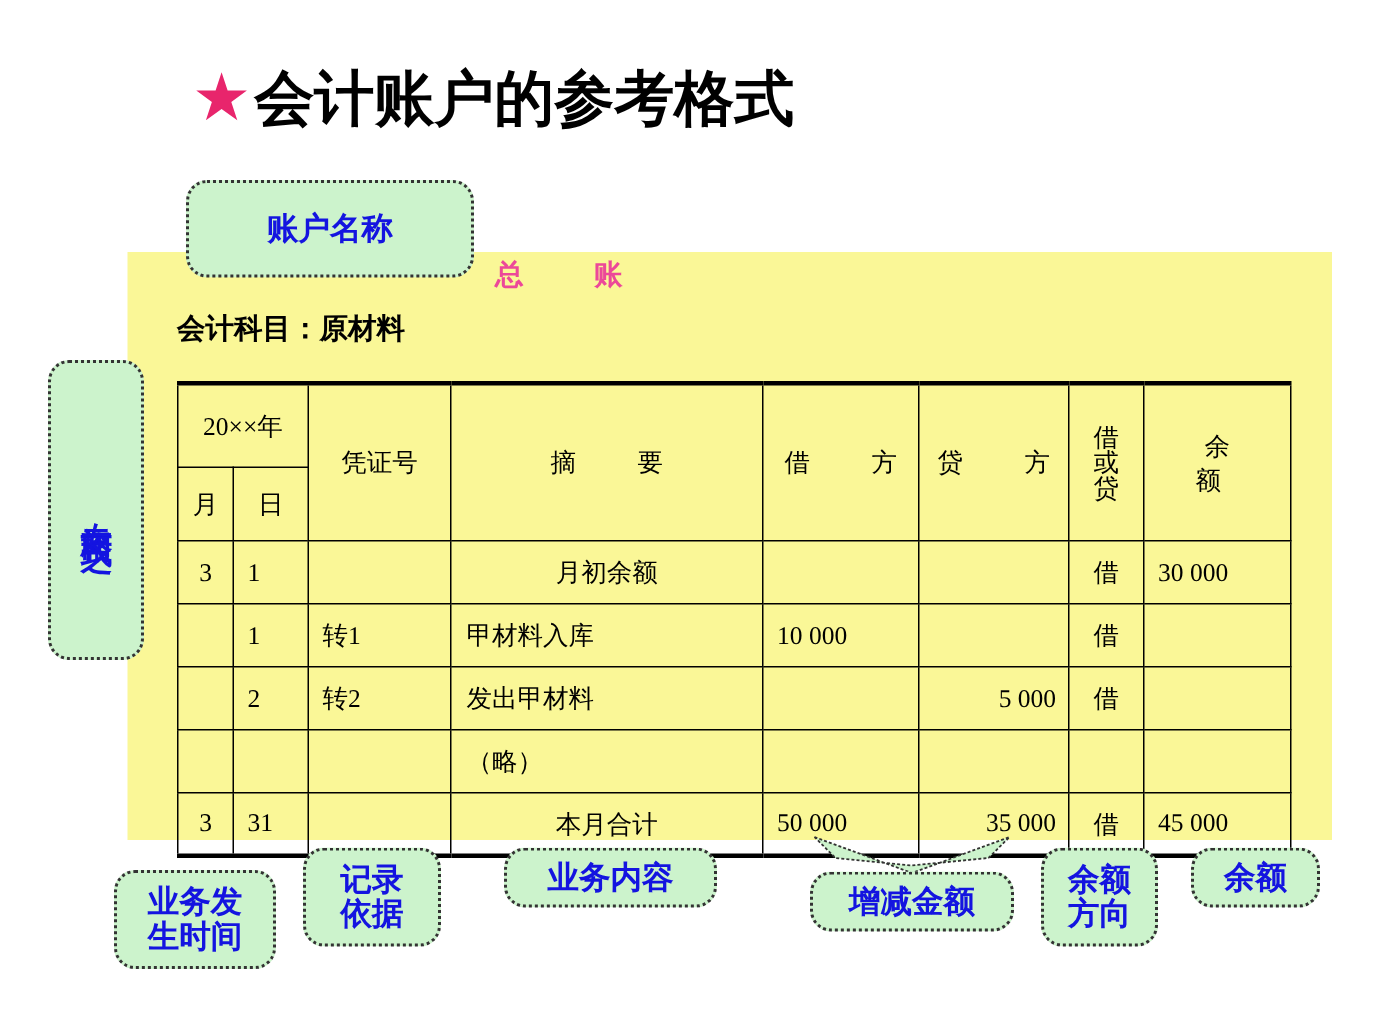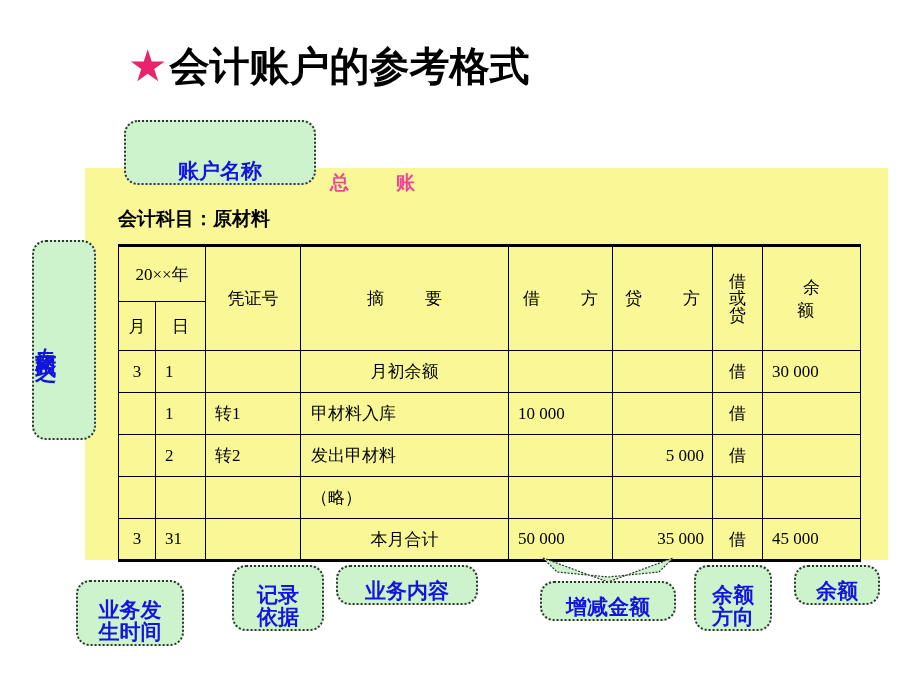--- a/index.html
+++ b/index.html
@@ -65,21 +65,21 @@
     font-family: "DejaVu Sans", "Liberation Sans", sans-serif;
     font-size: 19px;
     font-weight: bold;
     color: #000;
   }
 
   
   #ledger-table {
     position: absolute;
     left: 118px;
-    top: 244px;
+    top: 254px;
     width: 742px;
     border-collapse: collapse;
     table-layout: fixed;
     font-family: "Liberation Serif", "DejaVu Serif", serif;
     font-size: 17px;
     color: #000;
   }
   #ledger-table td, #ledger-table th {
     border: 1px solid #000;
     padding: 0;
@@ -117,21 +117,21 @@
   .callout {
     position: absolute;
     background: #ccf3cc;
     border: 2px dotted #333333;
     border-radius: 14px;
     color: #1414e0;
     font-family: "DejaVu Sans", "Liberation Sans", sans-serif;
     font-weight: bold;
     text-align: center;
     display: flex;
-    align-items: flex-end;
+    align-items: center;
     justify-content: center;
     line-height: 1.08;
     box-sizing: border-box;
   }
 
   #callout-account-name {
     left: 124px; top: 120px; width: 192px; height: 65px;
     font-size: 21px;
   }
   #callout-format {
@@ -141,21 +141,20 @@
     text-orientation: upright;
     letter-spacing: 3px;
   }
   #callout-time {
     left: 76px; top: 580px; width: 108px; height: 66px;
     font-size: 21px;
   }
   #callout-basis {
     left: 202px; top: 565px; width: 92px; height: 66px;
     font-size: 21px;
-    margin-left: 30px;
   }
   #callout-content {
     left: 336px; top: 565px; width: 142px; height: 40px;
     font-size: 21px;
   }
   #callout-amount {
     left: 540px; top: 581px; width: 136px; height: 40px;
     font-size: 21px;
   }
   #callout-direction {

